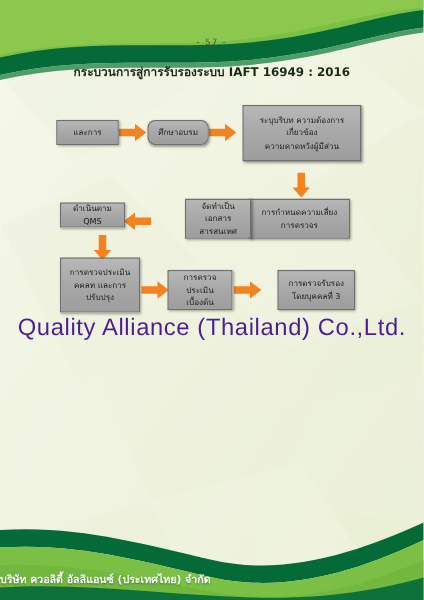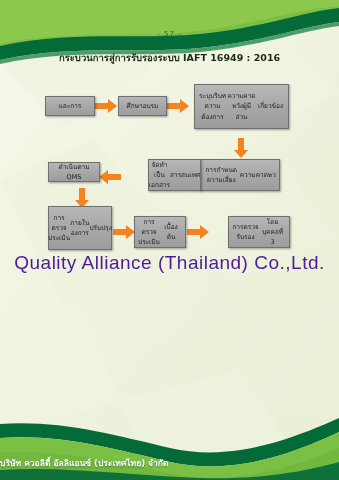--- a/index.html
+++ b/index.html
@@ -34,21 +34,21 @@
   }
 
   
   #flow{position:absolute;left:0;top:0;width:339px;height:480px;}
 
   .node{
     position:absolute;
     background:linear-gradient(180deg,#b7b7b7 0%,#a9a9a9 45%,#9d9d9d 100%);
     border:1px solid #6f6f6f;
     box-shadow:1px 1px 2px rgba(0,0,0,.35);
-    display:flex;flex-direction:row;align-items:center;justify-content:center;
+    display:flex;flex-direction:column;align-items:center;justify-content:center;
     text-align:center;
     color:#1a1a1a;font-size:6.5px;line-height:1.55;
     padding:2px 3px;box-sizing:border-box;
     font-family:"DejaVu Sans",sans-serif;
   }
   .node span{display:block;width:100%;}
 
   .arrow{position:absolute;}
   .arrow svg{display:block;}
 </style>
@@ -158,56 +158,56 @@
     <div class="arrow" style="left:187px;top:225px;">
       <svg width="22" height="14" viewBox="0 0 22 14">
         <path d="M0,4 H13 V0 L22,7 L13,14 V10 H0 Z" fill="#f4821f"></path>
       </svg>
     </div>
 
     <div class="node" style="left:45px;top:96px;width:50px;height:20px;">
       <span>และการ</span>
     </div>
 
-    <div class="node" style="left:118px;top:96px;width:49px;height:20px;">
+    <div class="node" style="left:118px;top:96px;width:49px;height:20px;border-radius:6px;">
       <span>ศึกษาอบรม</span>
     </div>
 
     <div class="node" style="left:194px;top:84px;width:95px;height:45px;">
       <span>ระบุบริบท ความต้องการ</span>
+      <span>เกี่ยวข้อง</span>
       <span>ความคาดหวังผู้มีส่วน</span>
-      <span>เกี่ยวข้อง</span>
     </div>
 
     <div class="node" style="left:199px;top:159px;width:81px;height:32px;">
       <span>การกำหนดความเสี่ยง</span>
-      <span>ความคาดหว</span>
+      <span>การตรวจร</span>
     </div>
 
     <div class="node" style="left:124px;top:159px;width:53px;height:32px;margin-left:24px;">
       <span>จัดทำเป็นเอกสาร</span>
       <span>สารสนเทศ</span>
     </div>
 
     <div class="node" style="left:48px;top:162px;width:52px;height:20px;">
       <span>ดำเนินตาม QMS</span>
     </div>
 
     <div class="node" style="left:48px;top:206px;width:64px;height:44px;">
       <span>การตรวจประเมิน</span>
-      <span>ภายใน องการ</span>
+      <span>คคลท และการ</span>
       <span>ปรับปรุง</span>
     </div>
 
     <div class="node" style="left:134px;top:216px;width:52px;height:32px;">
       <span>การตรวจประเมิน</span>
       <span>เบื้องต้น</span>
     </div>
 
-    <div class="node" style="left:228px;top:216px;width:62px;height:32px;">
+    <div class="node" style="left:222px;top:216px;width:62px;height:32px;">
       <span>การตรวจรับรอง</span>
       <span>โดยบุคคลที่ 3</span>
     </div>
 
   </div>
 
   <div style="position:absolute;left:0;top:456px;width:330px;text-align:left;
               font-size:8.5px;color:#ffffff;font-weight:bold;
               text-shadow:0 1px 1px rgba(0,60,25,.55);
               font-family:'DejaVu Sans',sans-serif;">บริษัท ควอลิตี้ อัลลิแอนซ์ (ประเทศไทย) จำกัด</div>

